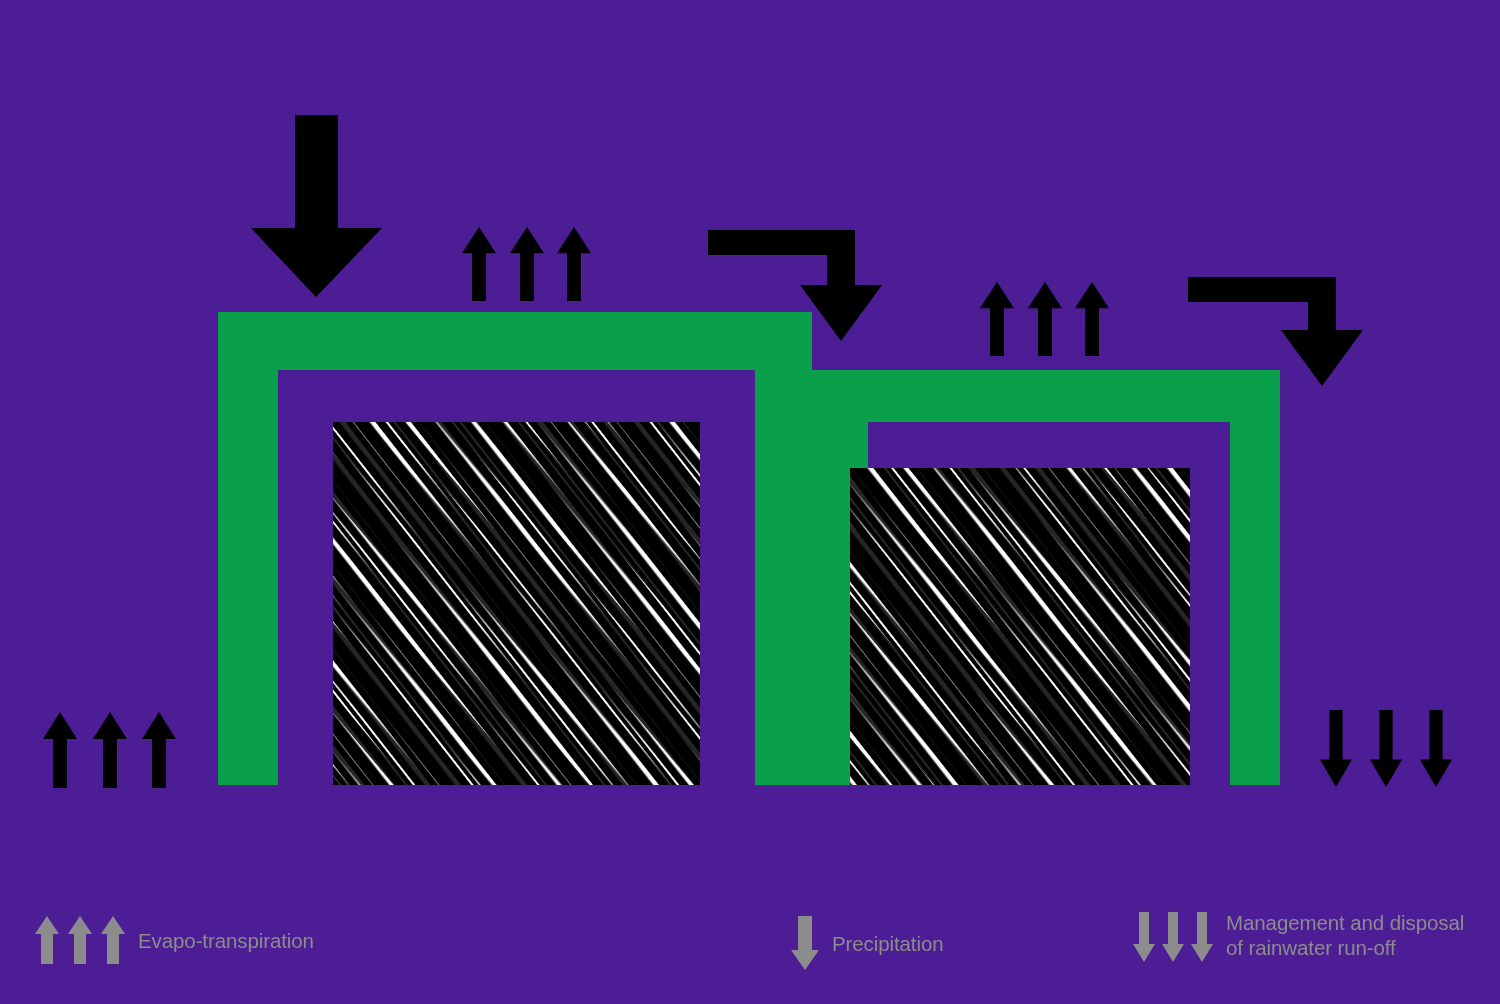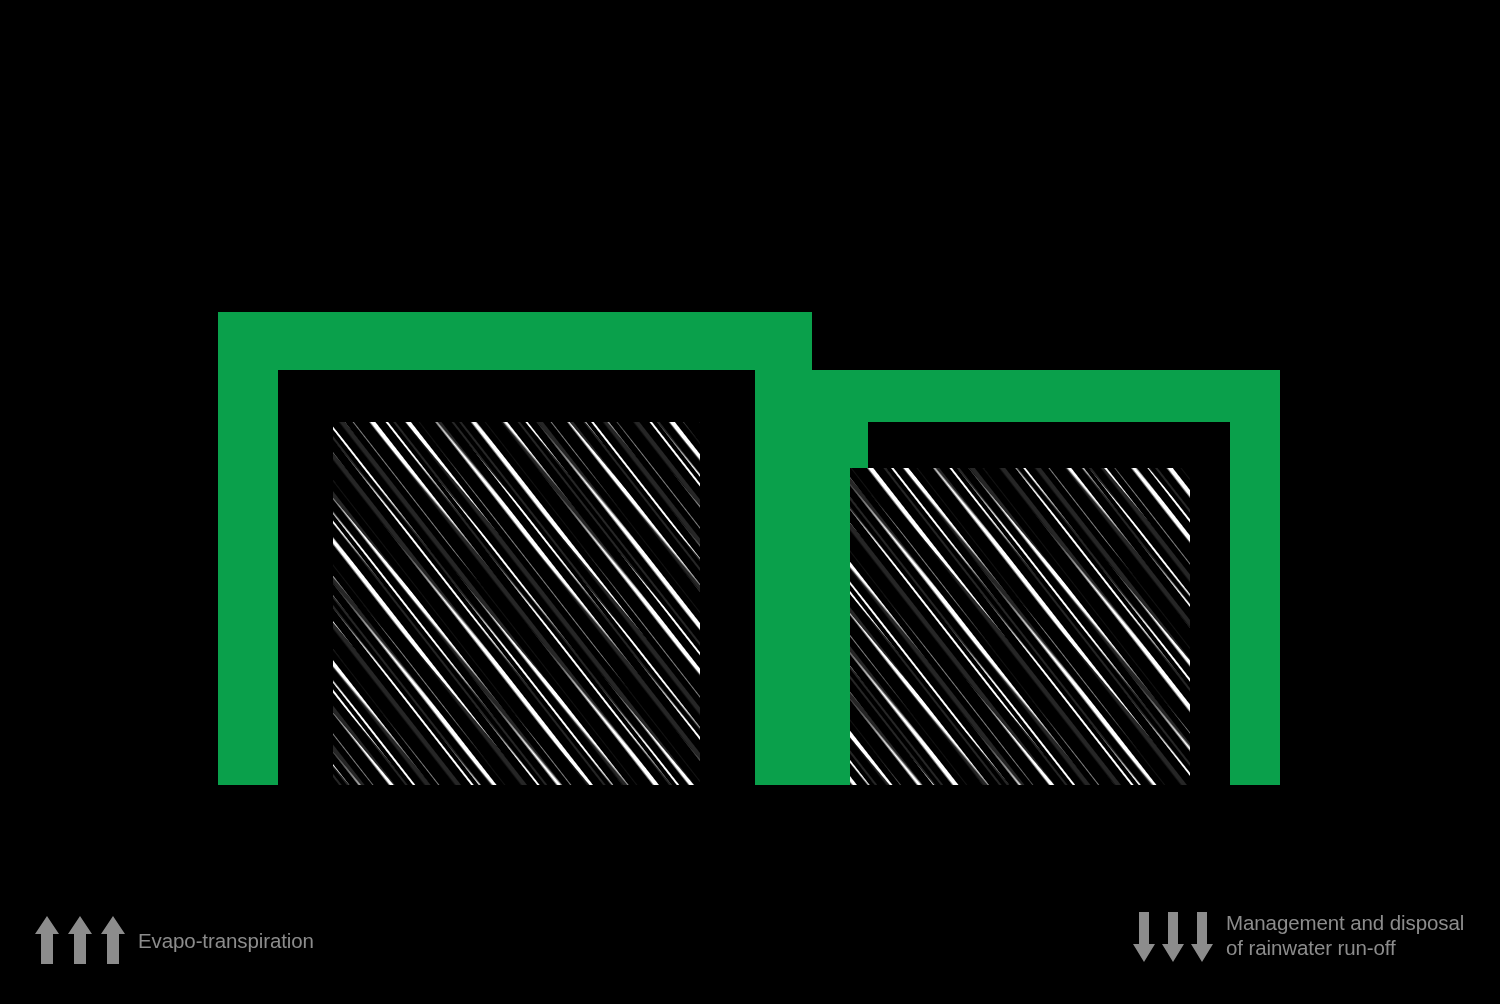--- a/index.html
+++ b/index.html
@@ -8,21 +8,21 @@
     padding: 0;
     background: #ffffff;
   }
   body {
     font-family: "Liberation Sans", "DejaVu Sans", sans-serif;
   }
   #stage {
     position: relative;
     width: 1500px;
     height: 1004px;
-    background: #000000;
+    background: #4c1d95;
     overflow: hidden;
   }
   #diagram-svg {
     position: absolute;
     left: 0;
     top: 0;
     width: 1500px;
     height: 1004px;
     display: block;
   }
@@ -152,20 +152,26 @@
         <g fill="#8c8c8c">
           <path d="M13 2 L25 20 L19 20 L19 50 L7 50 L7 20 L1 20 Z"></path>
           <path d="M46 2 L58 20 L52 20 L52 50 L40 50 L40 20 L34 20 Z"></path>
           <path d="M79 2 L91 20 L85 20 L85 50 L73 50 L73 20 L67 20 Z"></path>
         </g>
       </svg>
       <span class="legend-label">Evapo-transpiration</span>
     </div>
 
 
+    <div class="legend-item" id="legend-precip">
+      <svg class="legend-icon" width="30" height="58" viewBox="0 0 30 58">
+        <path d="M15 56 L1 36 L8 36 L8 2 L22 2 L22 36 L29 36 Z" fill="#8c8c8c"></path>
+      </svg>
+      <span class="legend-label">Precipitation</span>
+    </div>
 
     <div class="legend-item" id="legend-runoff">
       <svg class="legend-icon" width="82" height="58" viewBox="0 0 82 58">
         <g fill="#8c8c8c">
           <path d="M12 56 L1 38 L7 38 L7 6 L17 6 L17 38 L23 38 Z"></path>
           <path d="M41 56 L30 38 L36 38 L36 6 L46 6 L46 38 L52 38 Z"></path>
           <path d="M70 56 L59 38 L65 38 L65 6 L75 6 L75 38 L81 38 Z"></path>
         </g>
       </svg>
       <span class="legend-label">Management and disposal

